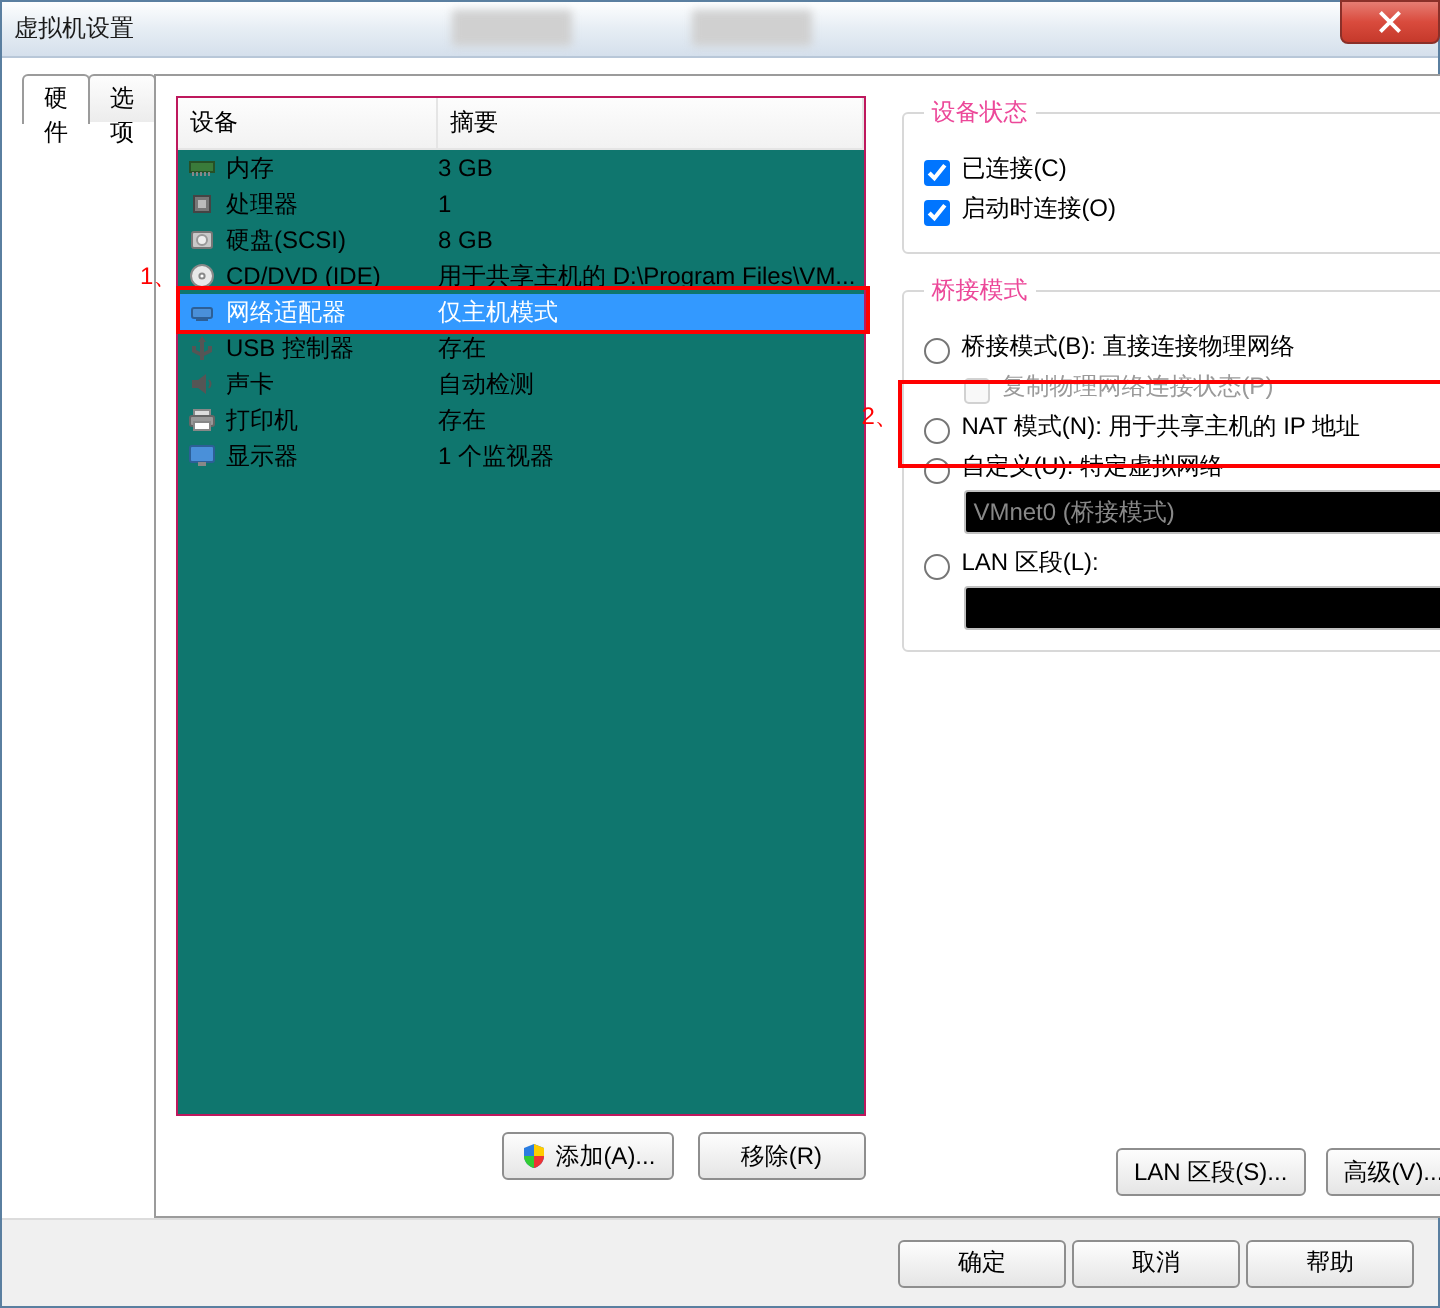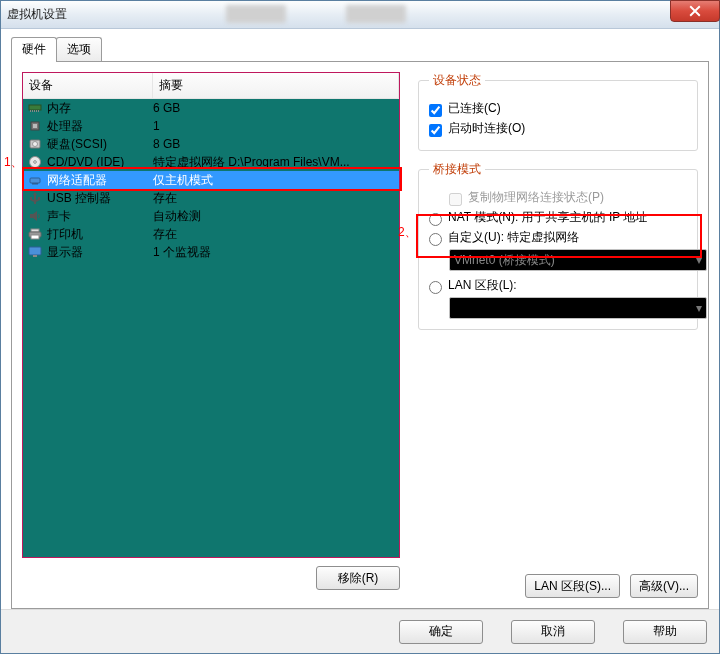--- a/index.html
+++ b/index.html
@@ -3,21 +3,21 @@
 <meta charset="utf-8">
 <style>
 *{box-sizing:border-box;margin:0;padding:0;font-family:"Microsoft YaHei","Segoe UI",Tahoma,sans-serif;font-size:12px}
 body{background:#f0f0f0}
 .window{width:720px;height:654px;background:#fff;border:1px solid #5a7fa0;position:relative;display:flex;flex-direction:column}
 .titlebar{height:28px;background:linear-gradient(#fdfefe,#e6edf4 50%,#d5e0ec);border-bottom:1px solid #b8c7d8;display:flex;align-items:center;padding:0 6px;position:relative}
 .titlebar .title{color:#1a1a1a;font-size:12px}
 .titlebar .blur{position:absolute;top:4px;height:18px;background:#d0d0d0;border-radius:2px;filter:blur(2px)}
 .close-btn{position:absolute;right:-1px;top:-1px;width:50px;height:22px;background:linear-gradient(#e67d73,#d94b3d 50%,#c5392b);border:1px solid #8a3029;border-radius:0 0 4px 4px;display:flex;align-items:center;justify-content:center;color:#fff;font-weight:bold;cursor:pointer}
 .close-btn svg{width:12px;height:12px}
-.body{flex:1;padding:8px 10px 0 10px;display:flex;flex-direction:column;background:#fff}
+.body{flex:1;padding:8px 10px 0 10px;display:flex;background:#fff}
 .tabstrip{display:flex;height:24px;position:relative;z-index:2}
 .tab{border:1px solid #9b9b9b;border-bottom:none;padding:3px 10px 0 10px;background:linear-gradient(#fdfdfd,#ececec);border-radius:3px 3px 0 0;margin-right:-1px;cursor:pointer;position:relative}
 .tab.active{background:#fff;z-index:3;padding-bottom:1px;margin-bottom:-1px}
 .tabpanel{flex:1;border:1px solid #9b9b9b;background:#fff;padding:10px;display:flex;gap:18px;position:relative;z-index:1}
 .devpane{flex:1;display:flex;flex-direction:column;min-width:0}
 .devlist{flex:1;border:1px solid #be185d;background:#0f766e;overflow:hidden}
 .devhead{display:flex;border-bottom:1px solid #e5e5e5;background:linear-gradient(#fdfdfd,#f2f2f2)}
 .devhead .col{padding:4px 6px;border-right:1px solid #e5e5e5}
 .col.device{width:130px}
 .col.summary{flex:1}
@@ -27,29 +27,29 @@
 .devrow .name{width:106px;white-space:nowrap;overflow:hidden;text-overflow:ellipsis}
 .devrow .sum{flex:1;white-space:nowrap;overflow:hidden;text-overflow:ellipsis}
 .devrow.selected{background:#3399ff;color:#fff}
 .redbox1{position:absolute;border:2px solid #ff0000;pointer-events:none}
 .anno{position:absolute;color:#ff0000;font-size:12px}
 .btnrow{display:flex;justify-content:flex-end;gap:12px;padding:8px 0}
 .btn{min-width:84px;height:24px;border:1px solid #8e8e8e;background:linear-gradient(#fdfdfd,#e5e5e5);border-radius:3px;padding:0 8px;display:flex;align-items:center;justify-content:center;cursor:pointer;gap:4px}
 .btn.small{min-width:auto}
 .rightpane{width:280px;display:flex;flex-direction:column;gap:10px}
 fieldset{border:1px solid #d8d8d8;border-radius:3px;padding:8px 10px 10px 10px}
-legend{padding:0 4px;color:#c2410c}
+legend{padding:0 4px;color:#ec4899}
 .chk,.rad{display:flex;align-items:flex-end;gap:6px;margin:3px 0;cursor:pointer}
 .chk input,.rad input{margin:0}
 .indent{margin-left:20px}
 .disabled{color:#9a9a9a}
 .sel{width:100%;height:22px;border:1px solid #c0c0c0;background:#000000;color:#888;padding:0 4px;margin-top:3px;display:flex;align-items:center;justify-content:space-between;border-radius:2px}
 .sel .chev{color:#777}
 .buttons-right{display:flex;justify-content:flex-end;gap:10px;margin-top:auto;padding-top:6px}
-.footer{height:44px;border-top:1px solid #dcdcdc;background:#f0f0f0;display:flex;align-items:center;justify-content:flex-end;gap:28px;padding:0 12px;position:relative}
+.footer{height:44px;border-top:1px solid #dcdcdc;background:#f0f0f0;display:flex;align-items:center;justify-content:flex-end;gap:3px;padding:0 12px;position:relative}
 .ic svg{width:14px;height:14px}
 </style>
 </head>
 <body>
 
 <div class="window">
   <div class="titlebar">
     <span class="title">虚拟机设置</span>
     <div class="blur" style="left:225px;width:60px"></div>
     <div class="blur" style="left:345px;width:60px"></div>
@@ -83,21 +83,21 @@
                   <svg viewBox="0 0 14 14">
                     <rect x="1" y="4" width="12" height="5" fill="#3a7b3a" stroke="#265026"></rect>
                     <rect x="2" y="9" width="1" height="2" fill="#888"></rect>
                     <rect x="4" y="9" width="1" height="2" fill="#888"></rect>
                     <rect x="6" y="9" width="1" height="2" fill="#888"></rect>
                     <rect x="8" y="9" width="1" height="2" fill="#888"></rect>
                     <rect x="10" y="9" width="1" height="2" fill="#888"></rect>
                   </svg>
                 </span>
                 <span class="name">内存</span>
-                <span class="sum">6 GB</span>
+                <span class="sum">3 GB</span>
               </div>
               <div class="devrow">
                 <span class="ic">
                   <svg viewBox="0 0 14 14">
                     <rect x="3" y="3" width="8" height="8" fill="#777" stroke="#444"></rect>
                     <rect x="5" y="5" width="4" height="4" fill="#bbb"></rect>
                   </svg>
                 </span>
                 <span class="name">处理器</span>
                 <span class="sum">1</span>
@@ -113,21 +113,21 @@
                 <span class="sum">8 GB</span>
               </div>
               <div class="devrow">
                 <span class="ic">
                   <svg viewBox="0 0 14 14">
                     <circle cx="7" cy="7" r="5.5" fill="#e8e8e8" stroke="#888"></circle>
                     <circle cx="7" cy="7" r="1.3" fill="#fff" stroke="#888"></circle>
                   </svg>
                 </span>
                 <span class="name">CD/DVD (IDE)</span>
-                <span class="sum">特定虚拟网络 D:\Program Files\VM...</span>
+                <span class="sum">用于共享主机的 D:\Program Files\VM...</span>
               </div>
               <div class="devrow selected">
                 <span class="ic">
                   <svg viewBox="0 0 14 14">
                     <rect x="2" y="5" width="10" height="5" rx="1" fill="#4a90d9" stroke="#2d5f96"></rect>
                     <rect x="4" y="10" width="6" height="1.5" fill="#2d5f96"></rect>
                   </svg>
                 </span>
                 <span class="name">网络适配器</span>
                 <span class="sum">仅主机模式</span>
@@ -169,20 +169,29 @@
                     <rect x="5" y="10" width="4" height="2" fill="#888"></rect>
                   </svg>
                 </span>
                 <span class="name">显示器</span>
                 <span class="sum">1 个监视器</span>
               </div>
             </div>
         </div>
 
         <div class="btnrow">
+          <div class="btn">
+            <svg viewBox="0 0 14 14" width="14" height="14">
+                <path fill="#2a7de1" d="M7 1 L12 3 V7 C12 10 9.5 12.5 7 13 C4.5 12.5 2 10 2 7 V3 Z"></path>
+                <path fill="#fc0" d="M7 1 L12 3 V7 H7 Z"></path>
+                <path fill="#e33" d="M7 7 H12 C12 10 9.5 12.5 7 13 Z"></path>
+                <path fill="#3c3" d="M7 7 V13 C4.5 12.5 2 10 2 7 Z"></path>
+              </svg>
+            <span>添加(A)...</span>
+          </div>
           <div class="btn">移除(R)</div>
         </div>
       </div>
 
       <div class="rightpane" style="position:relative">
         <span class="anno" style="left:-20px;top:152px">2、</span>
         <div class="redbox1" style="left:-2px;top:142px;right:-4px;height:44px"></div>
 
         <fieldset>
           <legend>设备状态</legend>
@@ -192,20 +201,24 @@
           </label>
           <label class="chk">
             <input type="checkbox" checked="" style="">
             <span>启动时连接(O)</span>
           </label>
         </fieldset>
 
         <fieldset>
           <legend>桥接模式</legend>
 
+          <label class="rad">
+            <input type="radio" name="net" style="">
+            <span>桥接模式(B): 直接连接物理网络</span>
+          </label>
           <label class="chk indent disabled">
             <input type="checkbox" disabled="" style="">
             <span>复制物理网络连接状态(P)</span>
           </label>
 
           <label class="rad">
             <input type="radio" name="net" style="">
             <span>NAT 模式(N): 用于共享主机的 IP 地址</span>
           </label>
 

